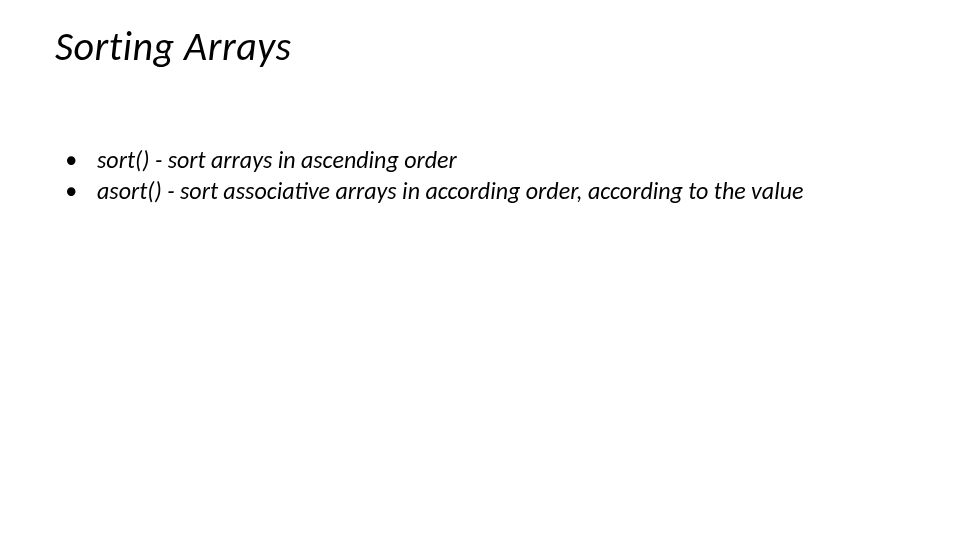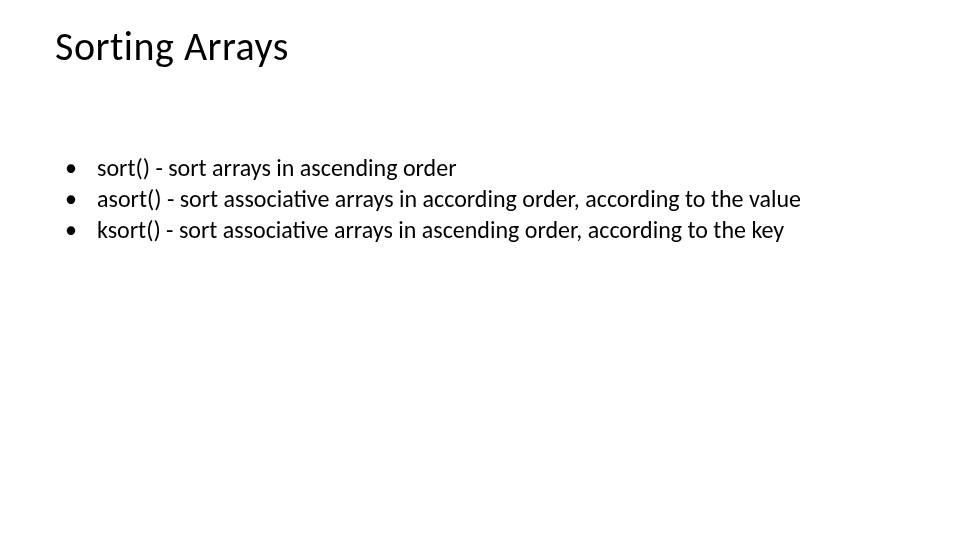--- a/index.html
+++ b/index.html
@@ -10,38 +10,38 @@
     background: #ffffff;
     font-family: Calibri, "Segoe UI", Arial, sans-serif;
     color: #000000;
     overflow: hidden;
   }
   .slide {
     position: relative;
     width: 960px;
     height: 480px;
     box-sizing: border-box;
+    font-style: italic;
   }
   .title {
     position: absolute;
     left: 55px;
     top: 22px;
     font-size: 40px;
     font-weight: 400;
     font-family: "Calibri Light", Calibri, "Segoe UI Light", Arial, sans-serif;
     letter-spacing: 0.5px;
   }
   .body {
     position: absolute;
     left: 65px;
     top: 145px;
     right: 40px;
     font-size: 24px;
     line-height: 1.25;
-    margin-top: 8px;
   }
   .item {
     margin-bottom: 1px;
   }
   .bullet {
     display: inline-block;
     width: 14px;
   }
   .lead {
     display: inline-block;
@@ -59,21 +59,18 @@
 
     <div class="item">
       <span class="bullet">•</span><span class="lead"></span><span>sort() - sort arrays in ascending order</span>
     </div>
 
 
     <div class="item">
       <span class="bullet">•</span><span class="lead"></span><span>asort() - sort associative arrays in according order, according to the value</span>
     </div>
 
-    <div class="item">
-      <span class="bullet">•</span><span class="lead"></span><span>ksort() - sort associative arrays in ascending order, according to the key</span>
-    </div>
 
 
 
   </div>
 
 </div>
 
 </body></html>

